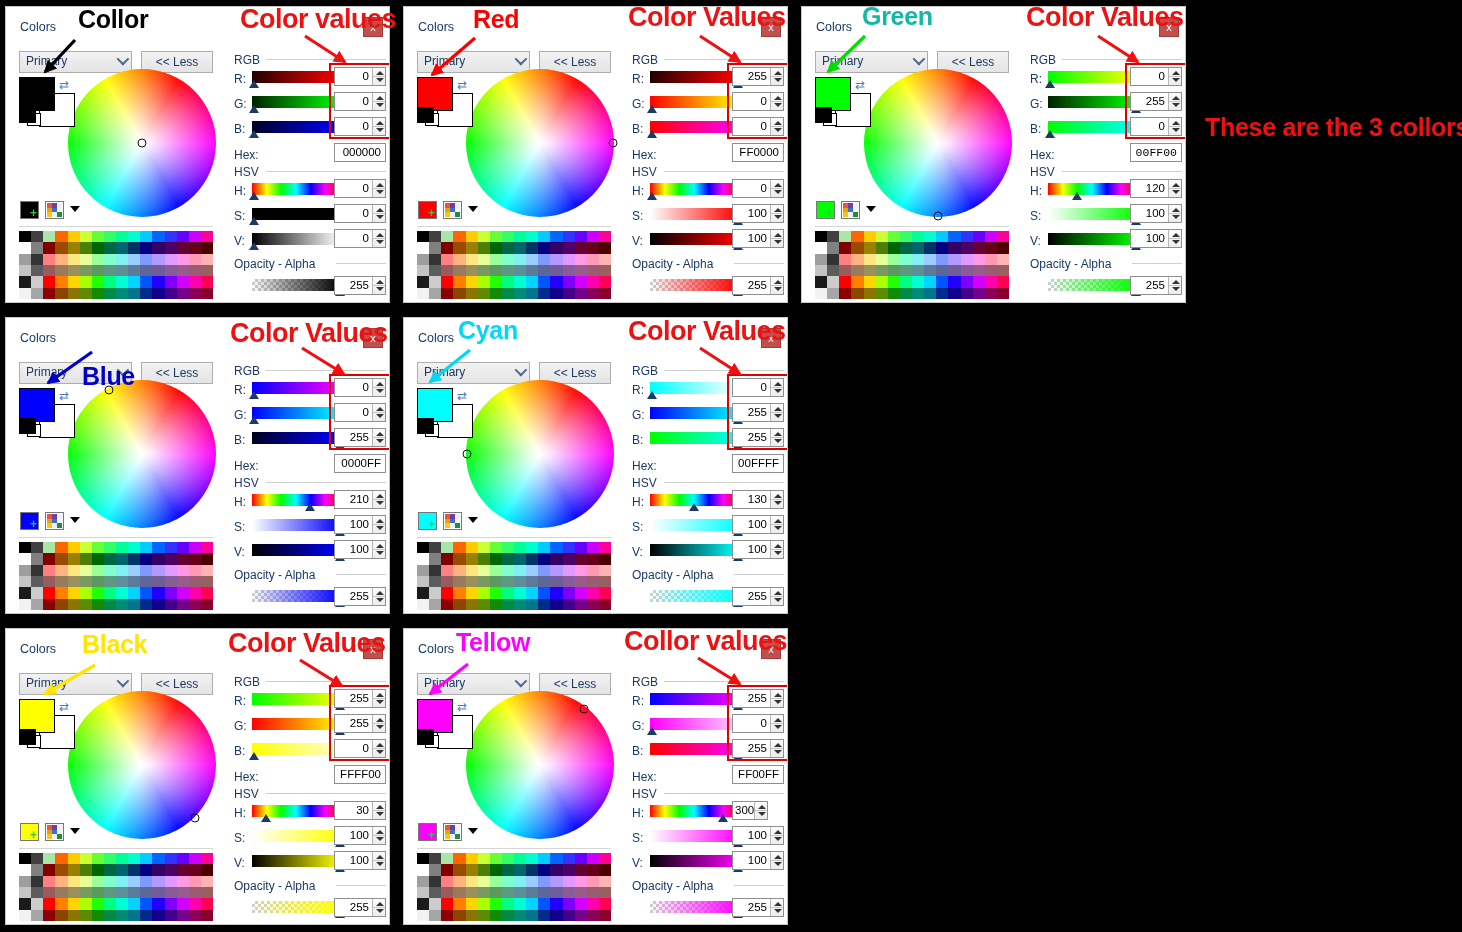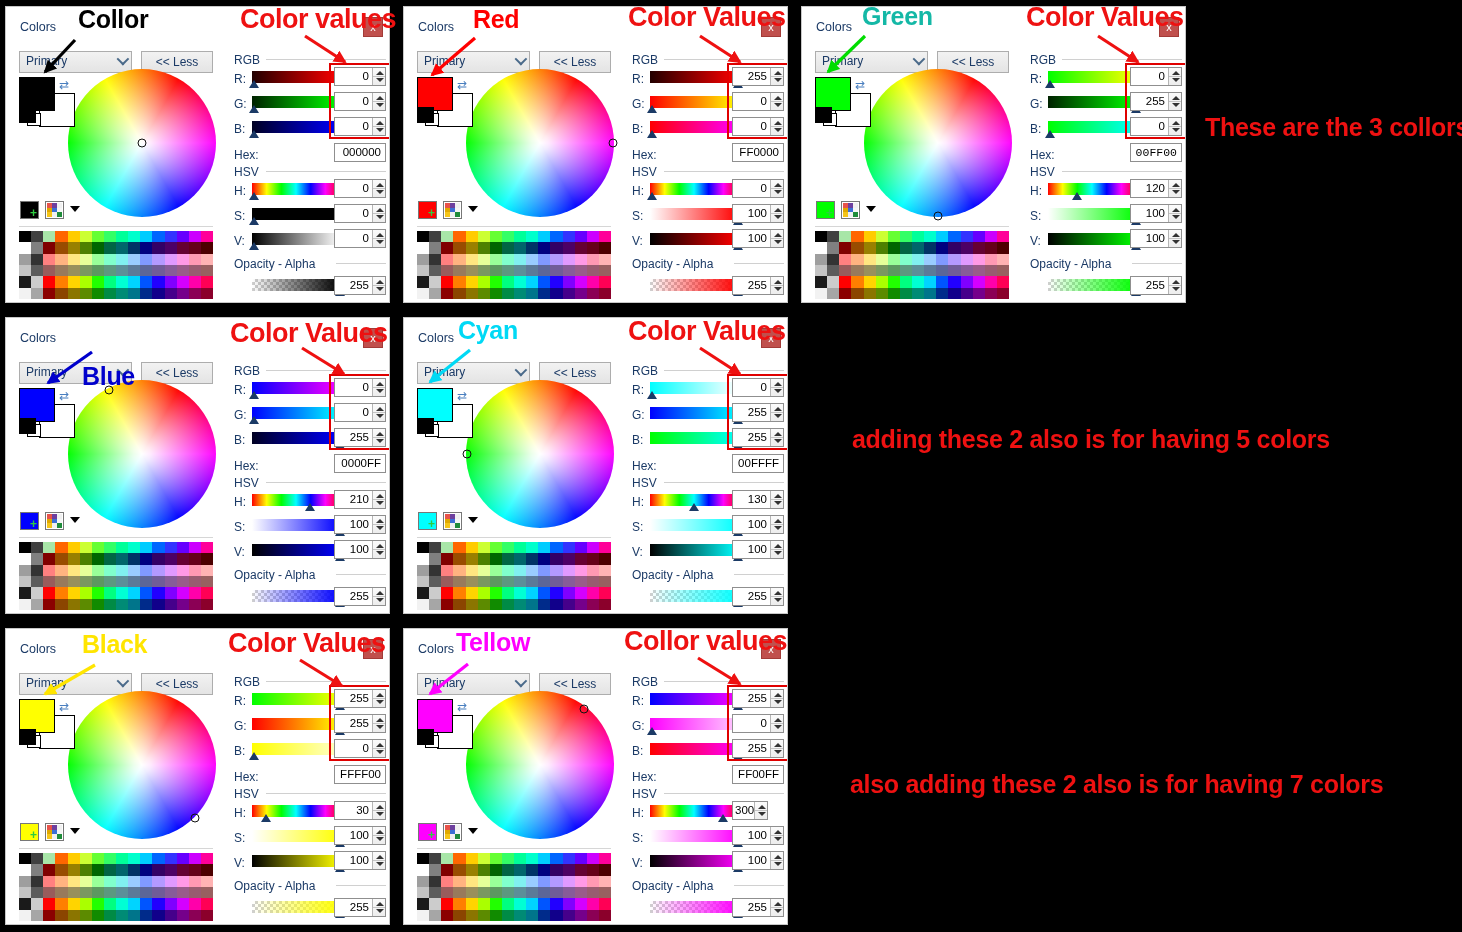--- a/index.html
+++ b/index.html
@@ -1967,15 +1967,13 @@
     <div class="anno anno-title" style="left:624px;top:626px;color:#ee1111;">Collor values</div>
     <svg class="arrow" width="1462" height="932" style="left:0;top:0;">
       <defs>
         <marker id="ah13" markerWidth="5" markerHeight="5" refX="3.4" refY="2" orient="auto">
           <path d="M0,0 L4,2 L0,4 z" fill="#ee1111"></path>
         </marker>
       </defs>
       <line x1="698" y1="658" x2="740" y2="684" stroke="#ee1111" stroke-width="3.2" marker-end="url(#ah13)"></line>
     </svg>
     <div class="anno anno-note" style="left:1205px;top:113px;color:#ee1111;">These are the 3 collors</div>
-    <div class="anno anno-note" style="left:852px;top:425px;color:#ee1111;">adding these 2 also is for having 5 colors</div>
-    <div class="anno anno-note" style="left:850px;top:770px;color:#ee1111;">also adding these 2 also is for having 7 colors</div>
   </div>
 
 </body></html>

